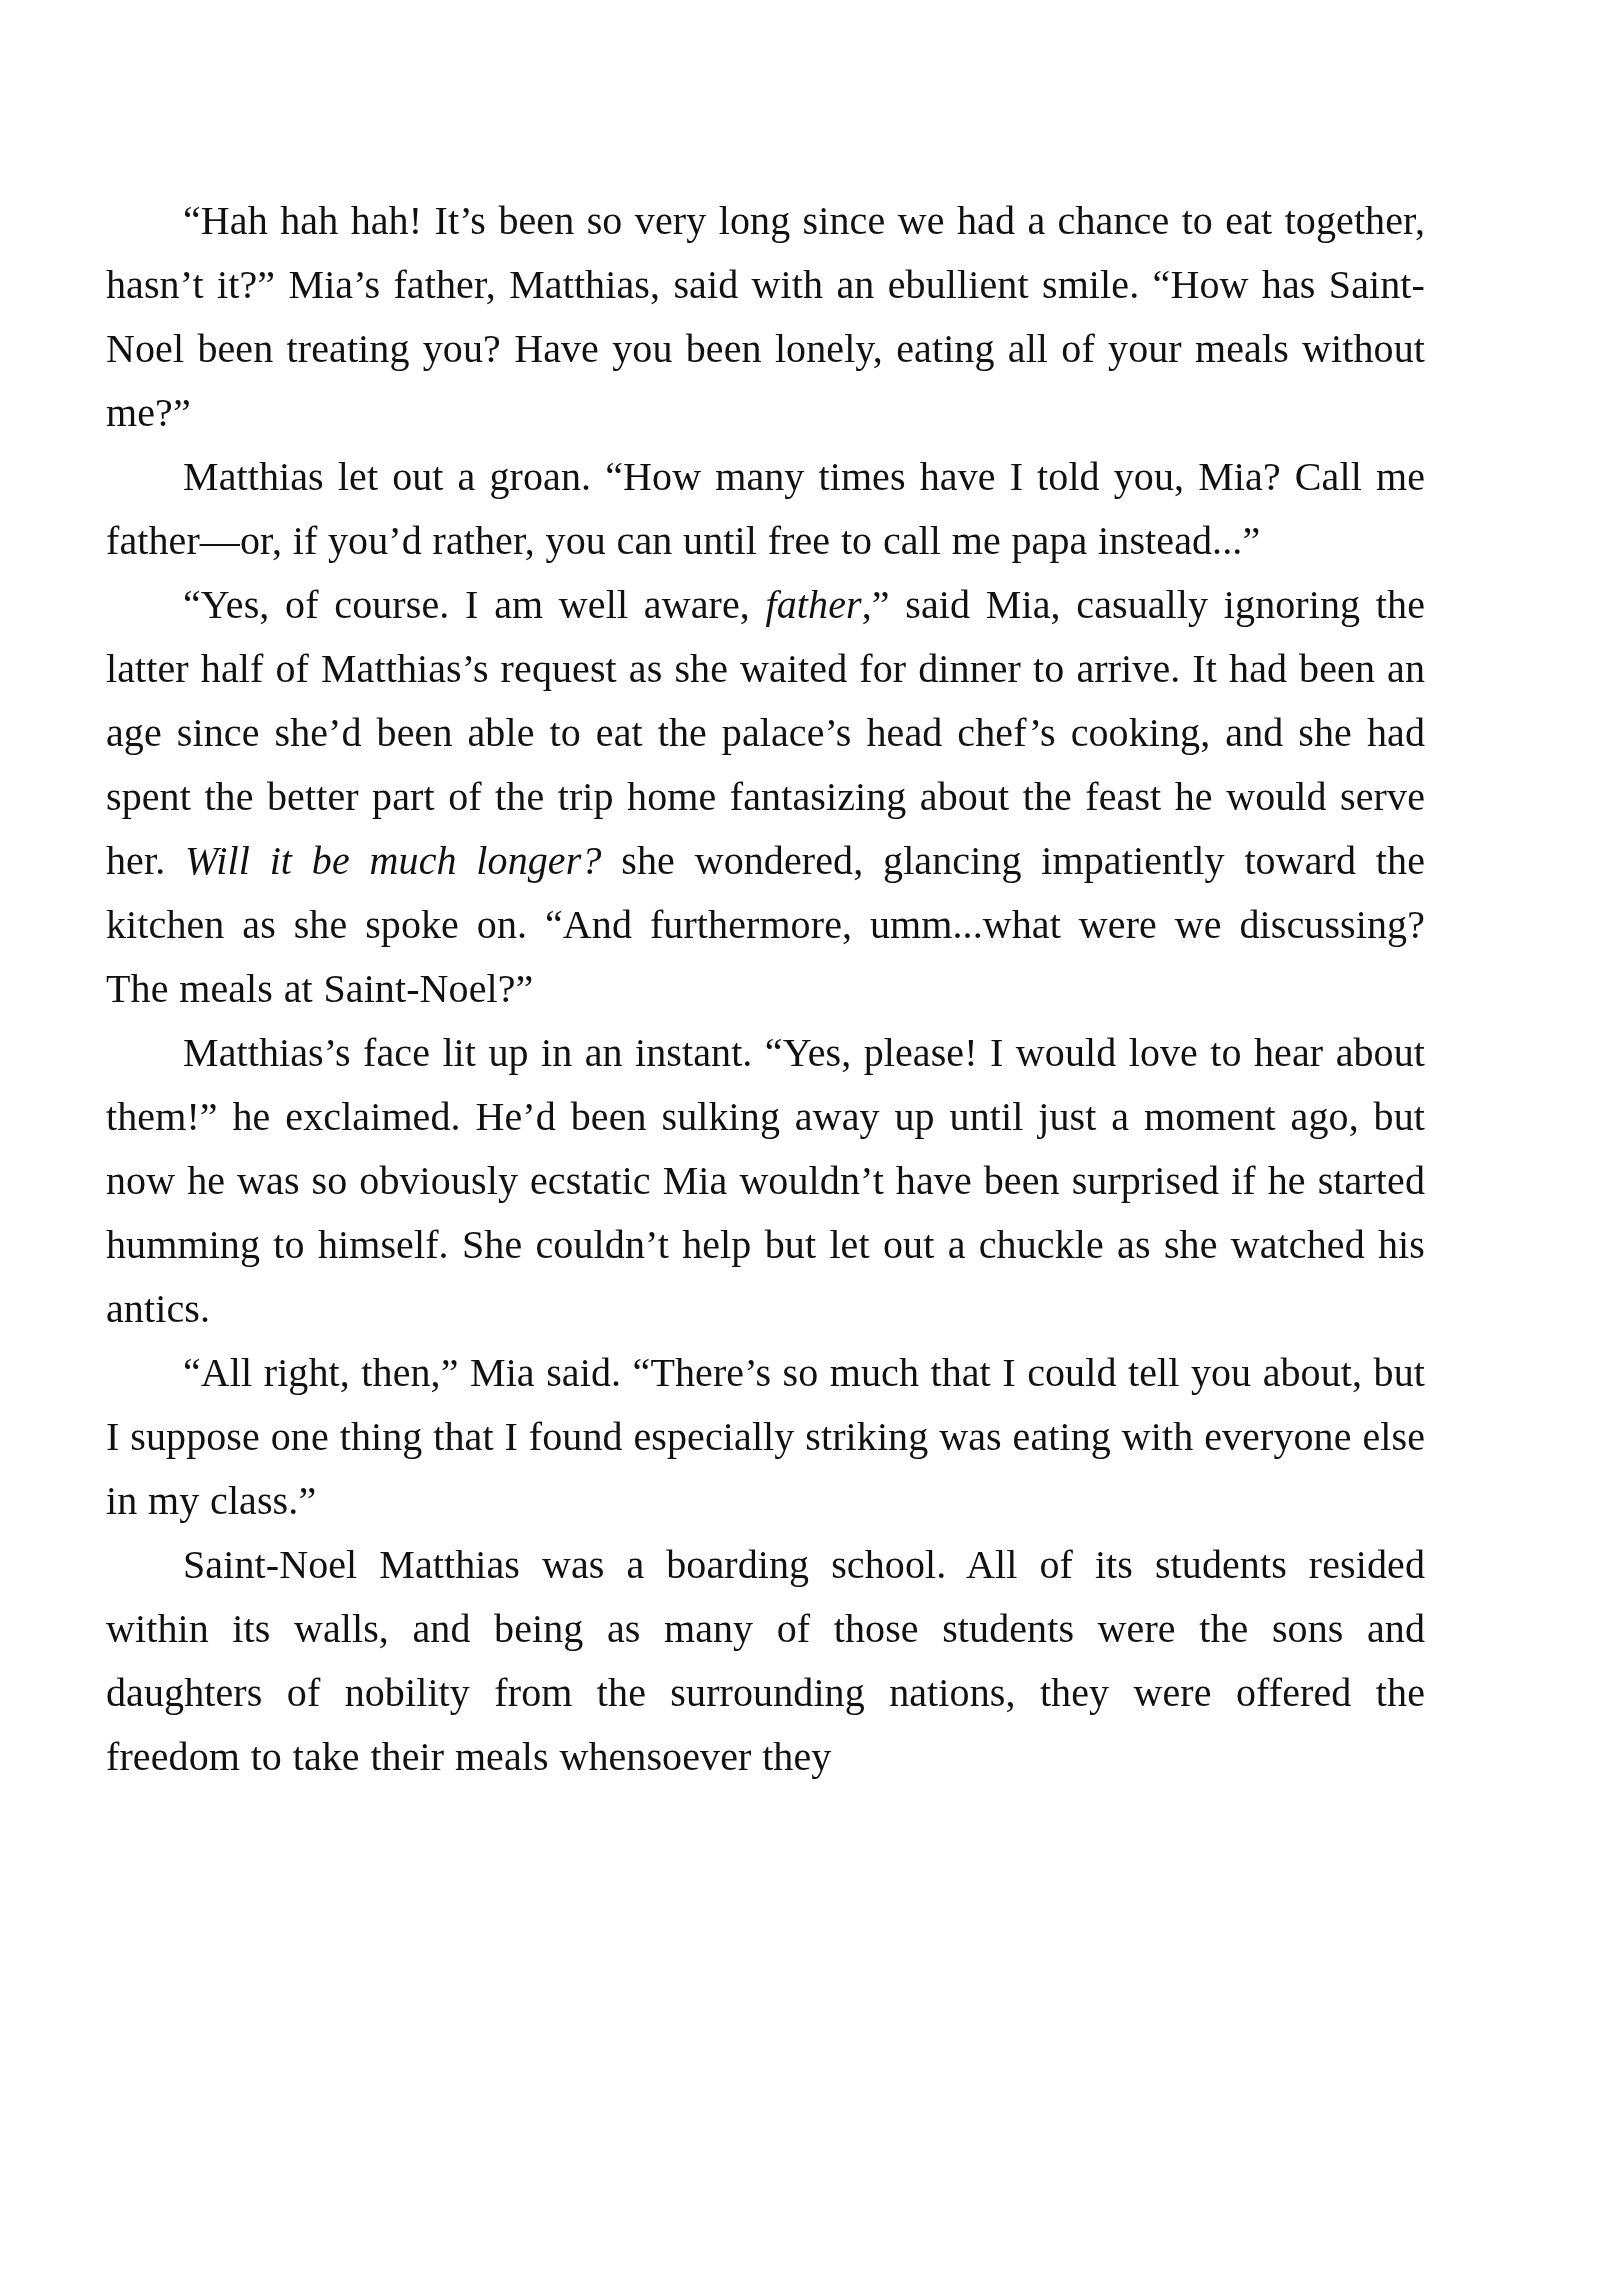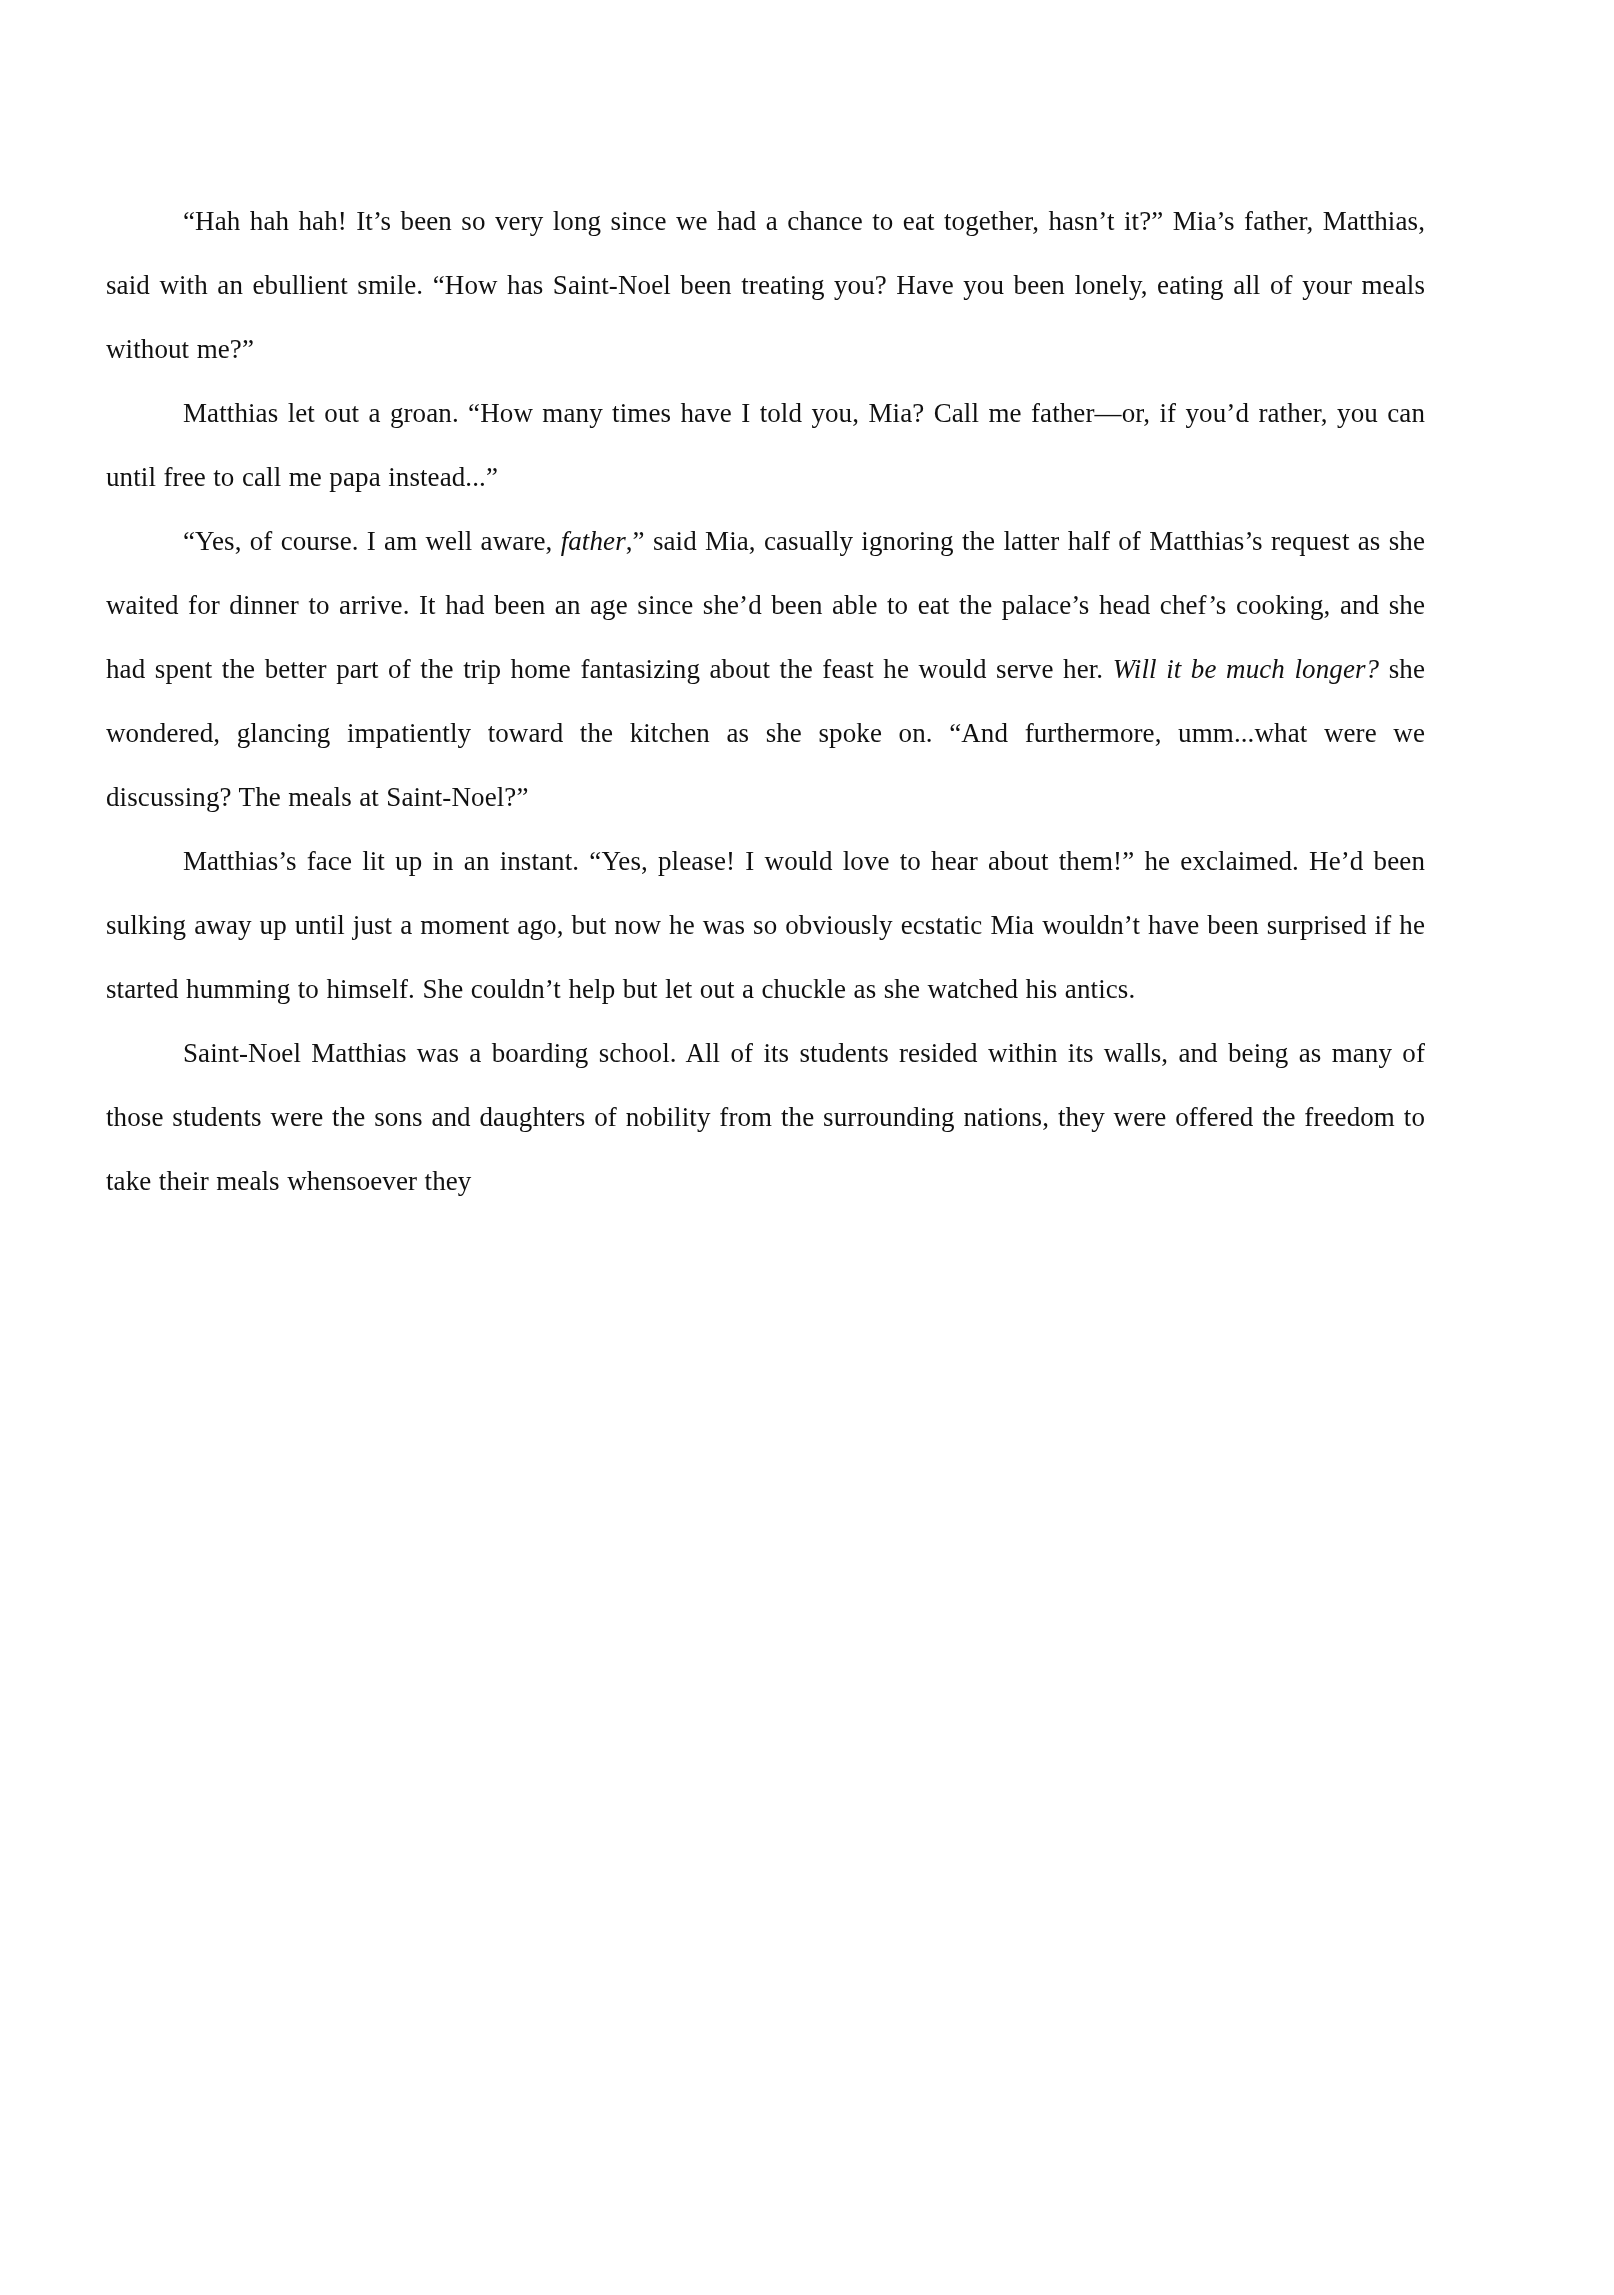--- a/index.html
+++ b/index.html
@@ -16,35 +16,36 @@
     overflow: hidden;
   }
   .page {
     position: absolute;
     top: 189px;
     left: 106px;
     width: 1319px;
   }
   .para {
     margin: 0;
-    font-size: 27px;
+    font-size: 40px;
     line-height: 64px;
     text-align: justify;
     text-indent: 77px;
     letter-spacing: 0.1px;
     word-spacing: 0.6px;
   }
   .para em {
     font-style: italic;
     margin-top: 32px;
   }
 </style>
 </head>
 <body>
 
 <main class="page">
   <p class="para"><span>“Hah hah hah! It’s been so very long since we had a chance to eat together, hasn’t it?” Mia’s father, Matthias, said with an ebullient smile. “How has Saint-Noel been treating you? Have you been lonely, eating all of your meals without me?”</span></p>
   <p class="para"><span>Matthias let out a groan. “How many times have I told you, Mia? Call me father—or, if you’d rather, you can until free to call me papa instead...”</span></p>
   <p class="para"><span>“Yes, of course. I am well aware, </span><em>father</em><span>,” said Mia, casually ignoring the latter half of Matthias’s request as she waited for dinner to arrive. It had been an age since she’d been able to eat the palace’s head chef’s cooking, and she had spent the better part of the trip home fantasizing about the feast he would serve her. </span><em>Will it be much longer?</em><span> she wondered, glancing impatiently toward the kitchen as she spoke on. “And furthermore, umm...what were we discussing? The meals at Saint-Noel?”</span></p>
   <p class="para"><span>Matthias’s face lit up in an instant. “Yes, please! I would love to hear about them!” he exclaimed. He’d been sulking away up until just a moment ago, but now he was so obviously ecstatic Mia wouldn’t have been surprised if he started humming to himself. She couldn’t help but let out a chuckle as she watched his antics.</span></p>
+  <p class="para"><span>“All right, then,” Mia said. “There’s so much that I could tell you about, but I suppose one thing that I found especially striking was eating with everyone else in my class.”</span></p>
   <p class="para"><span>Saint-Noel Matthias was a boarding school. All of its students resided within its walls, and being as many of those students were the sons and daughters of nobility from the surrounding nations, they were offered the freedom to take their meals whensoever they</span></p>
 </main>
 
 
 </body></html>

